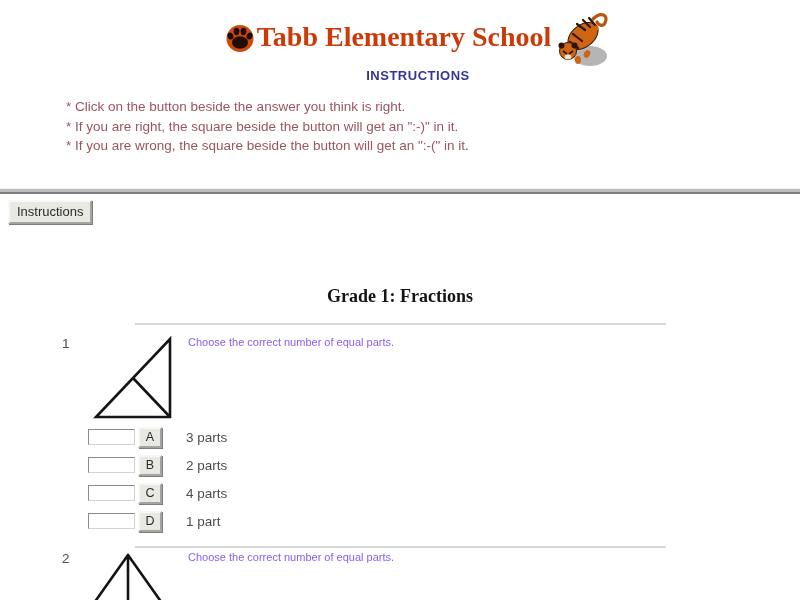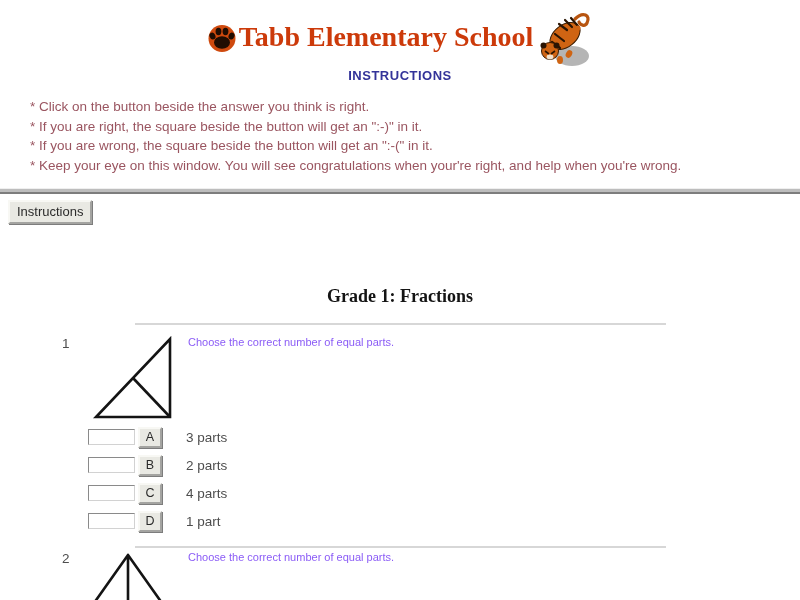--- a/index.html
+++ b/index.html
@@ -1,20 +1,20 @@
 <!DOCTYPE html>
 <html><head>
 <meta charset="utf-8">
 <style>
   * { margin:0; padding:0; box-sizing:border-box; }
   html,body { width:800px; height:600px; overflow:hidden; background:#ffffff;
               font-family:"Liberation Sans", sans-serif; }
 
   
-  .top-frame { width:800px; height:188px; background:#fff; }
+  .top-frame { width:800px; height:188px; background:#fff;padding-left:36px; }
   .header-row { display:flex; justify-content:center; align-items:center; padding-top:16px; height:58px; }
   .paw { width:30px; height:30px; margin-right:2px; margin-top:2px; }
   .school-title { font-family:"Liberation Serif", serif; font-weight:bold; font-size:28px;
                   color:#cc3a0a; letter-spacing:0px; white-space:nowrap; }
   .tiger { width:58px; height:62px; margin-left:2px; margin-top:6px; }
   .instructions-heading { text-align:center; margin-top:10px; font-size:13px; font-weight:bold;
                           color:#333399; letter-spacing:0.5px; }
   .bullets { margin:14px 0 0 30px; }
   .bullet-line { font-size:13.5px; line-height:19.5px; color:#9a5560; }
 
@@ -85,21 +85,20 @@
       <ellipse cx="42" cy="20" rx="4" ry="2.6" fill="#cf6413" transform="rotate(-40 42 20)"></ellipse>
       <ellipse cx="25" cy="51" rx="3" ry="4" fill="#cf6413"></ellipse>
       <ellipse cx="34" cy="45" rx="3" ry="4" fill="#cf6413" transform="rotate(30 34 45)"></ellipse>
     </svg>
   </div>
   <div class="instructions-heading">INSTRUCTIONS</div>
   <div class="bullets">
     <div class="bullet-line">* Click on the button beside the answer you think is right.</div>
     <div class="bullet-line">* If you are right, the square beside the button will get an ":-)" in it.</div>
     <div class="bullet-line">* If you are wrong, the square beside the button will get an ":-(" in it.</div>
-    <div class="bullet-line">* Keep your eye on this window. You will see congratulations when your're right, and help when you're wrong.</div>
   </div>
 </div>
 
 <div class="frame-divider"></div>
 
 <div class="bottom-frame">
 
   <button class="btn3d instructions-button">Instructions</button>
 
   <div class="quiz-title">Grade 1: Fractions</div>

